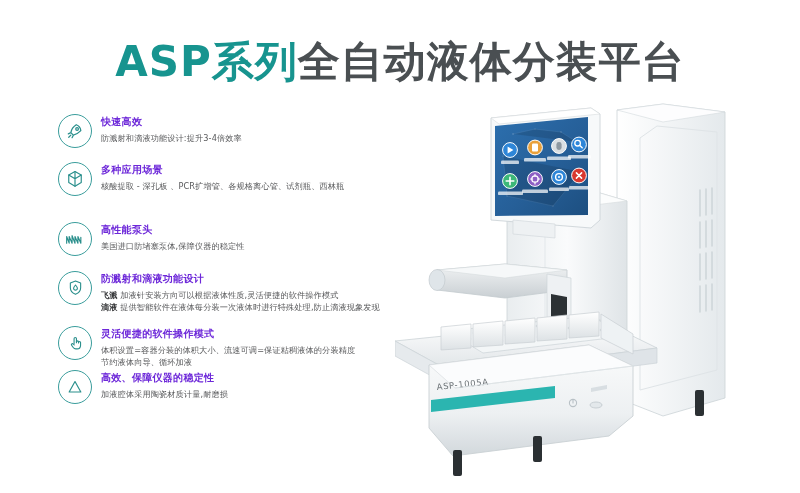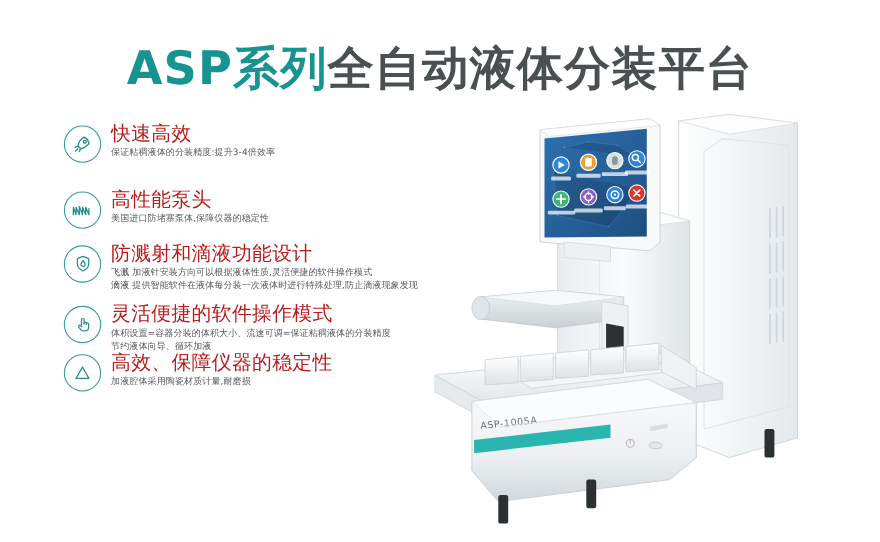--- a/index.html
+++ b/index.html
@@ -30,29 +30,29 @@
   .feat-icon {
     flex: 0 0 auto;
     width: 34px; height: 34px; border-radius: 50%;
     border: 1.2px solid #3a9d9c;
     display: flex; align-items: center; justify-content: center;
     margin-right: 9px; margin-top: 2px;
   }
   .feat-icon svg { display: block; }
   .feat-body { flex: 1 1 auto; padding-top: 1px; }
   .feat-title {
-    color: #b91c1c; font-size: 18px; font-weight: normal;
+    color: #6d28d9; font-size: 10px; font-weight: bold;
     letter-spacing: 0.3px; line-height: 17px; margin-bottom: 2px;
     white-space: nowrap;
   }
   .feat-sub {
     color: #58595b; font-size: 8.2px; line-height: 12px;
     letter-spacing: 0.1px; white-space: nowrap;
   }
-  .feat-sub b { font-weight: normal; color: #3b3c3e; }
+  .feat-sub b { font-weight: bold; color: #3b3c3e; }
 
   
   .f1 { margin-bottom: 12px; }
   .f2 { margin-bottom: 13px; }
   .f3 { margin-bottom: 13px; margin-top: 24px; }
   .f4 { margin-bottom: 11px; justify-content: center; }
   .f5 { margin-bottom: 0; }
 
   
   .machine { position: absolute; left: 395px; top: 98px; width: 400px; height: 390px; }
@@ -72,24 +72,36 @@
     <div class="feature f1">
       <div class="feat-icon">
         <svg width="20" height="20" viewBox="0 0 24 24" fill="none" stroke="#2a8f8c" stroke-width="1.5" stroke-linecap="round" stroke-linejoin="round">
           <path d="M13.5 4.5c3 1 5 3.5 5.5 7-3 3-6 5-9 5.5l-3-3C7.5 11 9.5 7 13.5 4.5z"></path>
           <circle cx="14.5" cy="9.5" r="1.6"></circle>
           <path d="M7 17l-2.5 2.5M6.4 14.3L4 15.5M9.7 17.6L8.5 20"></path>
         </svg>
       </div>
       <div class="feat-body">
         <div class="feat-title">快速高效</div>
-        <div class="feat-sub">保证粘稠液体的分装精度:提升3-4倍效率</div>
-      </div>
-    </div>
-
+        <div class="feat-sub">防溅射和滴液功能设计:提升3-4倍效率</div>
+      </div>
+    </div>
+
+    <div class="feature f2">
+      <div class="feat-icon">
+        <svg width="20" height="20" viewBox="0 0 24 24" fill="none" stroke="#2a8f8c" stroke-width="1.4" stroke-linecap="round" stroke-linejoin="round">
+          <path d="M12 3l7.5 4.3v9L12 20.6 4.5 16.3v-9z"></path>
+          <path d="M12 3v8.8M12 11.8l7.5-4.5M12 11.8L4.5 7.3M12 11.8v8.8"></path>
+        </svg>
+      </div>
+      <div class="feat-body">
+        <div class="feat-title">多种应用场景</div>
+        <div class="feat-sub">核酸提取 - 深孔板 、PCR扩增管、各规格离心管、试剂瓶、西林瓶</div>
+      </div>
+    </div>
 
     <div class="feature f3">
       <div class="feat-icon">
         <svg width="22" height="20" viewBox="0 0 26 24" fill="none" stroke="#2a8f8c" stroke-width="1.4" stroke-linecap="round" stroke-linejoin="round">
           <path d="M3 17V9l3 8V9l3.5 8V8l3.5 9V9l3.5 8V9l3.5 8V10"></path>
         </svg>
       </div>
       <div class="feat-body">
         <div class="feat-title">高性能泵头</div>
         <div class="feat-sub">美国进口防堵塞泵体,保障仪器的稳定性</div>

